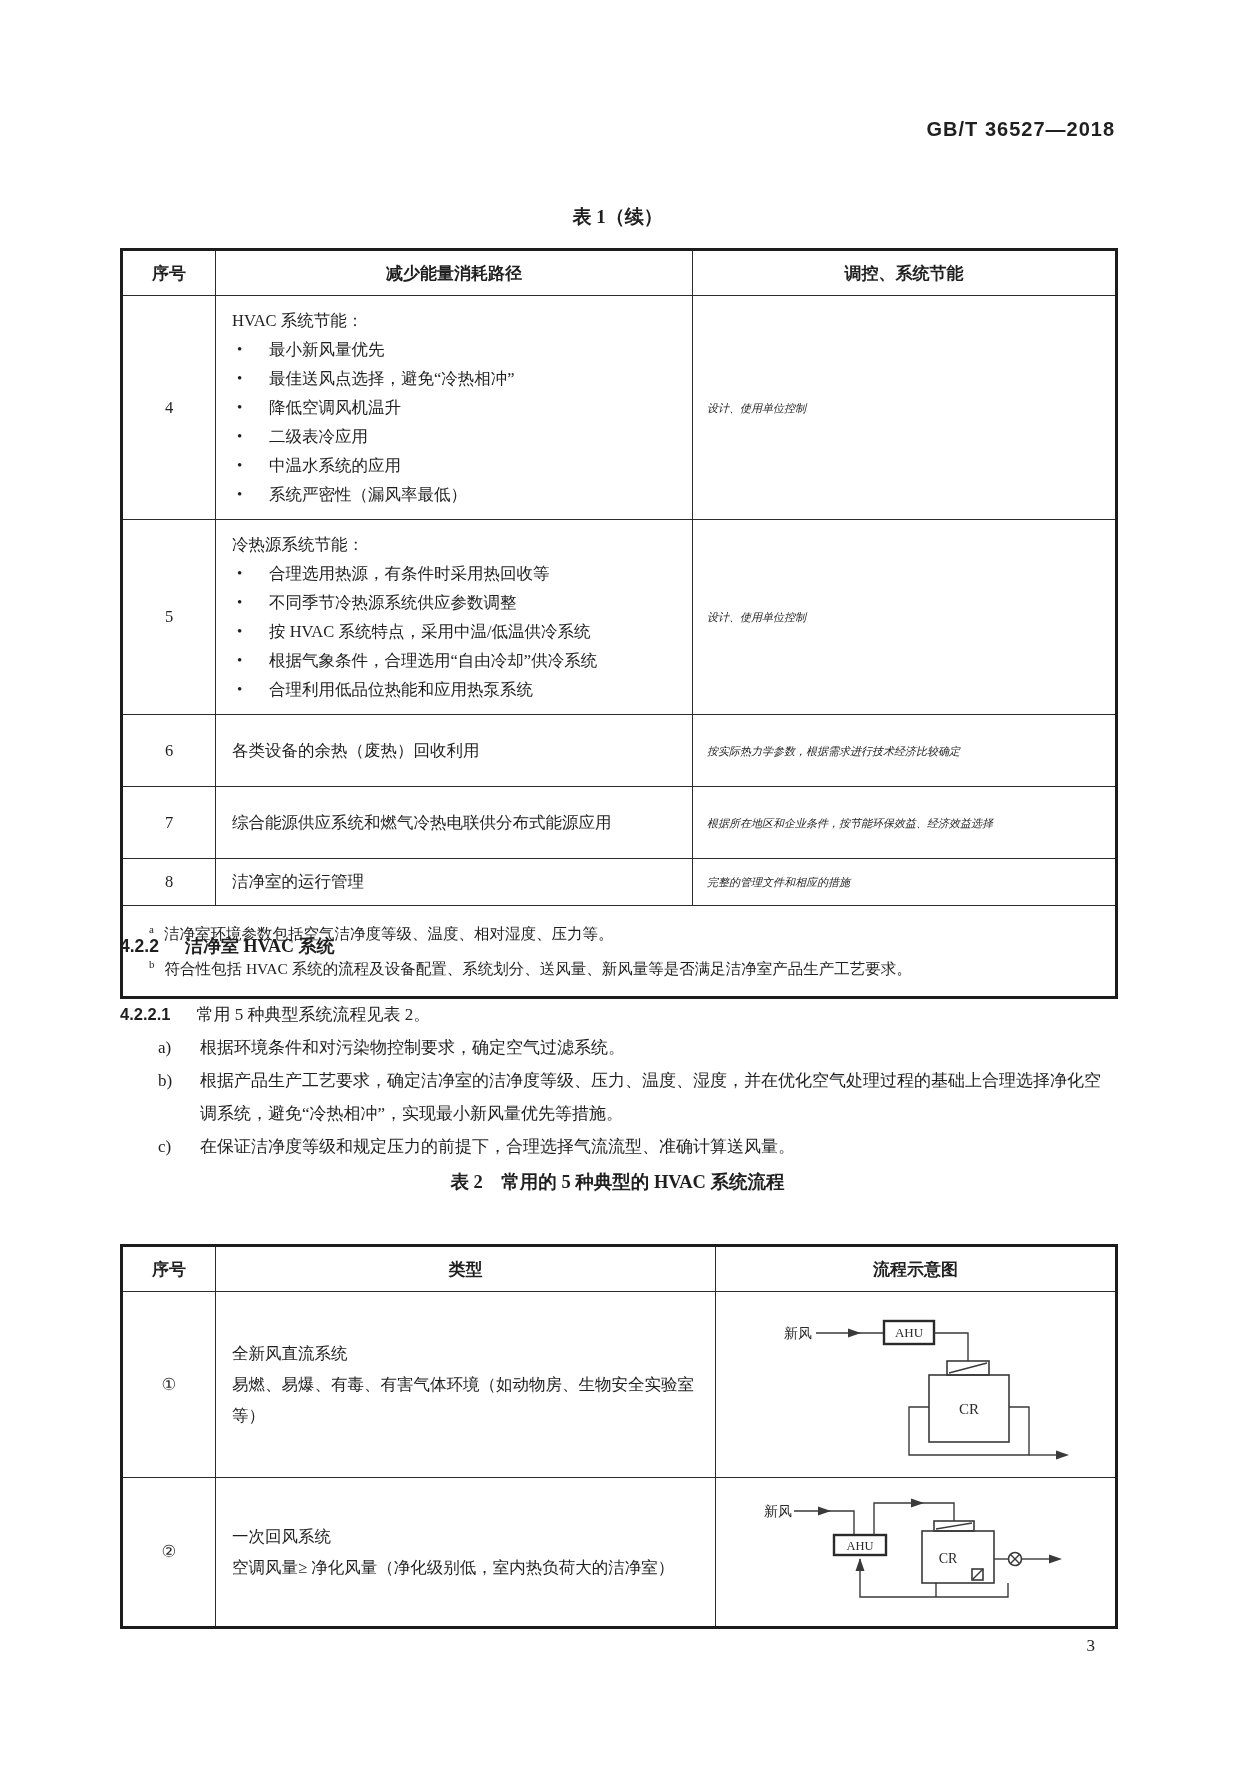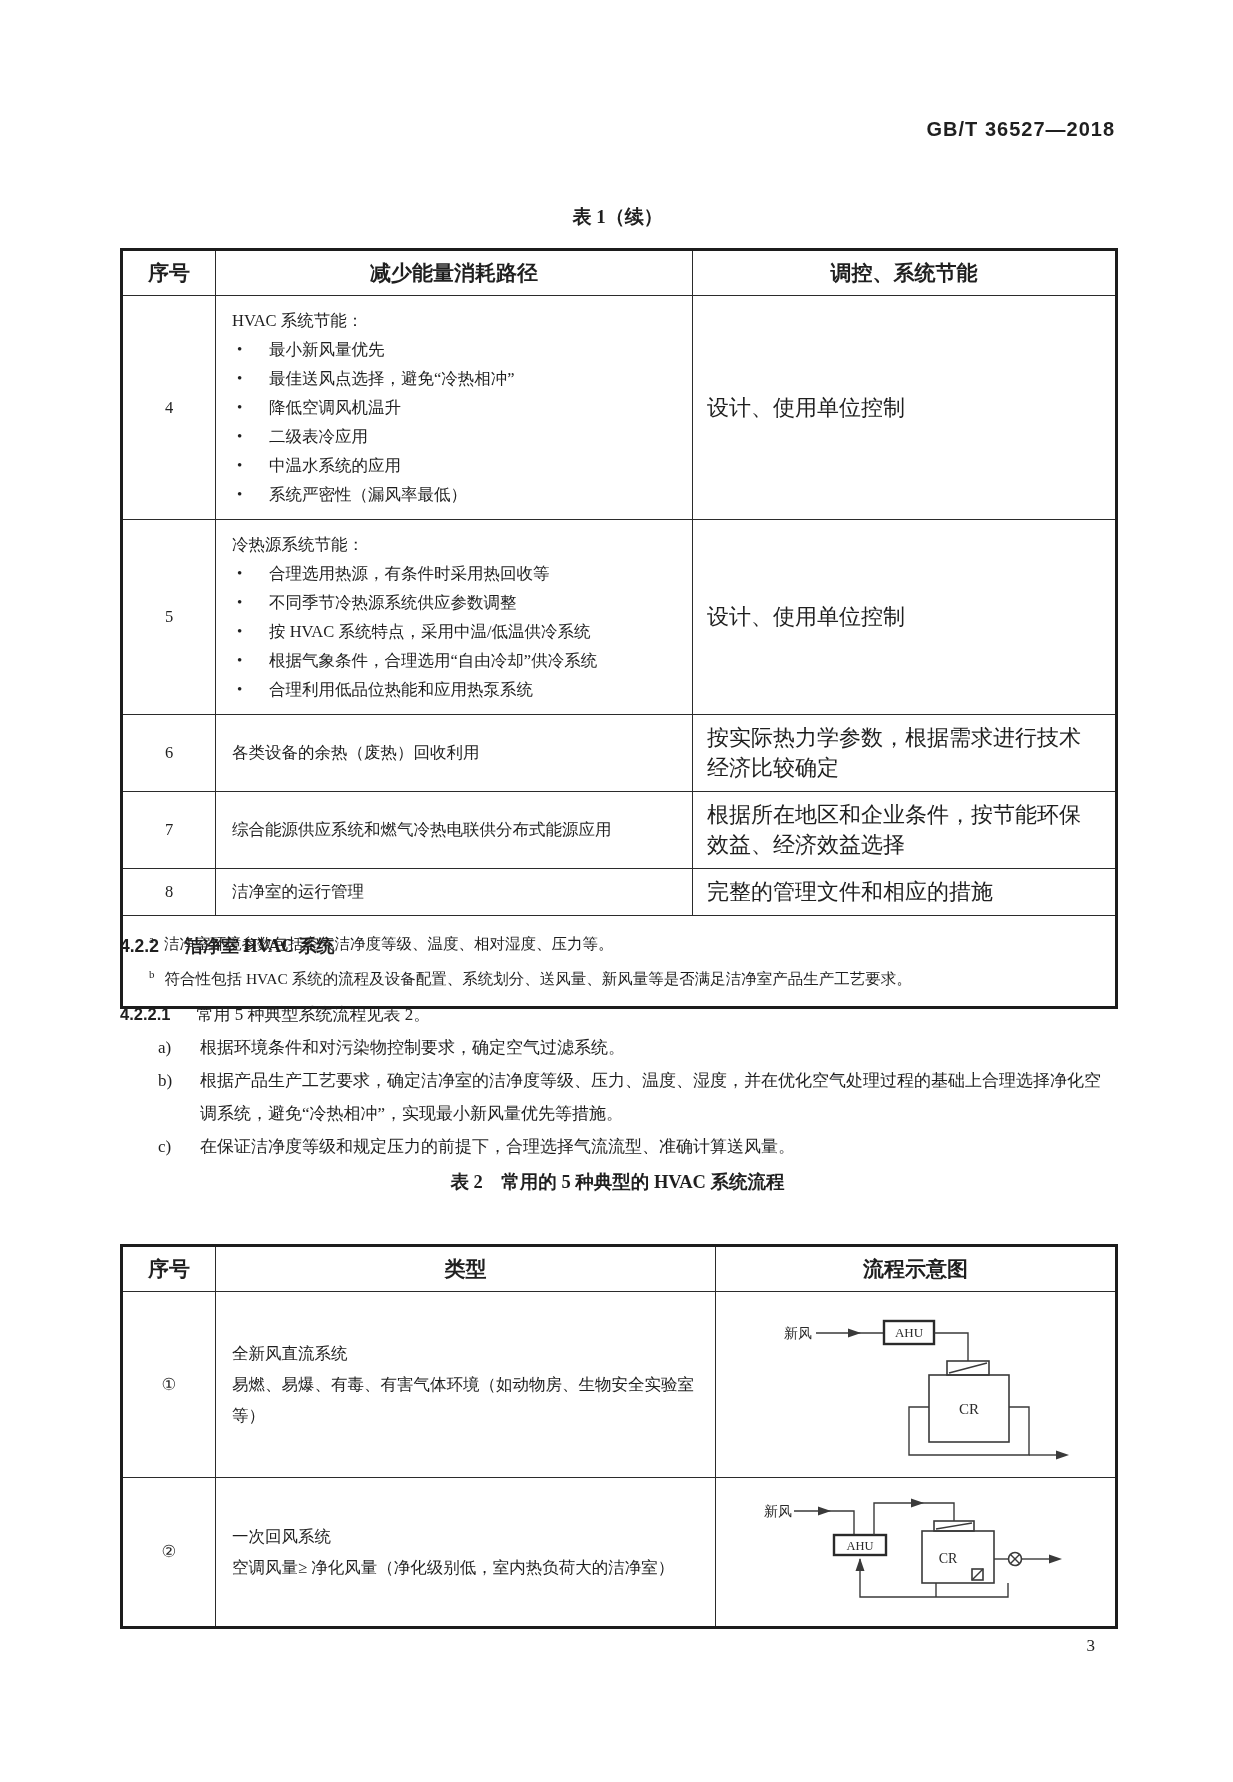--- a/index.html
+++ b/index.html
@@ -9,27 +9,27 @@
   }
   .hdr-code{position:absolute;top:118px;left:0;width:1115px;text-align:right;
     font-weight:bold;font-size:20px;letter-spacing:1px;font-family:"Liberation Sans","DejaVu Sans",sans-serif;}
   .t1-title{position:absolute;top:204px;left:120px;width:995px;text-align:center;
     font-weight:bold;font-size:19px;}
   .tbl{border-collapse:collapse;width:995px;table-layout:fixed;}
   .tbl-wrap1{position:absolute;top:248px;left:120px;}
   .tbl-wrap2{position:absolute;top:1244px;left:120px;}
   .tbl{border:3px solid #1c1c1c;}
   .tbl td,.tbl th{border:1.5px solid #2b2b2b;vertical-align:middle;}
-  .tbl th{font-size:21px;font-weight:bold;height:44px;text-align:center;padding:0 4px;}
+  .tbl th{font-size:17px;font-weight:bold;height:44px;text-align:center;padding:0 4px;}
   .num-cell{text-align:center;font-size:16.5px;}
   .path-cell{padding:10px 12px 10px 16px;font-size:16.5px;}
   .cell-title{line-height:29px;}
   .bullet{display:flex;line-height:29px;}
   .dot{width:32px;padding-left:5px;flex:none;font-size:15px;}
-  .method-cell{padding:8px 14px;font-size:22px;line-height:30px;}
+  .method-cell{padding:8px 14px;font-size:11px;line-height:30px;font-style:italic;}
   .single{padding-left:16px;font-size:16.5px;}
   .fn-cell{padding:8px 18px 12px 26px;font-size:15.5px;}
   .fn-line{line-height:31px;}
   .fn-line sup{font-size:11px;margin-right:10px;}
   .section{position:absolute;top:928px;left:120px;width:995px;font-size:17px;}
   .sec-h{font-weight:bold;font-size:18px;margin:6px 0 26px 0;}
   .sec-h .sp,.clause .sp{display:inline-block;width:26px;}
   .clause{line-height:33px;margin-top:40px;}
   .clause .cnum{font-weight:bold;font-family:"Liberation Sans","DejaVu Sans",sans-serif;font-size:16.5px;}
   .sec-h .cnum{font-family:"Liberation Sans","DejaVu Sans",sans-serif;font-size:17.5px;}

